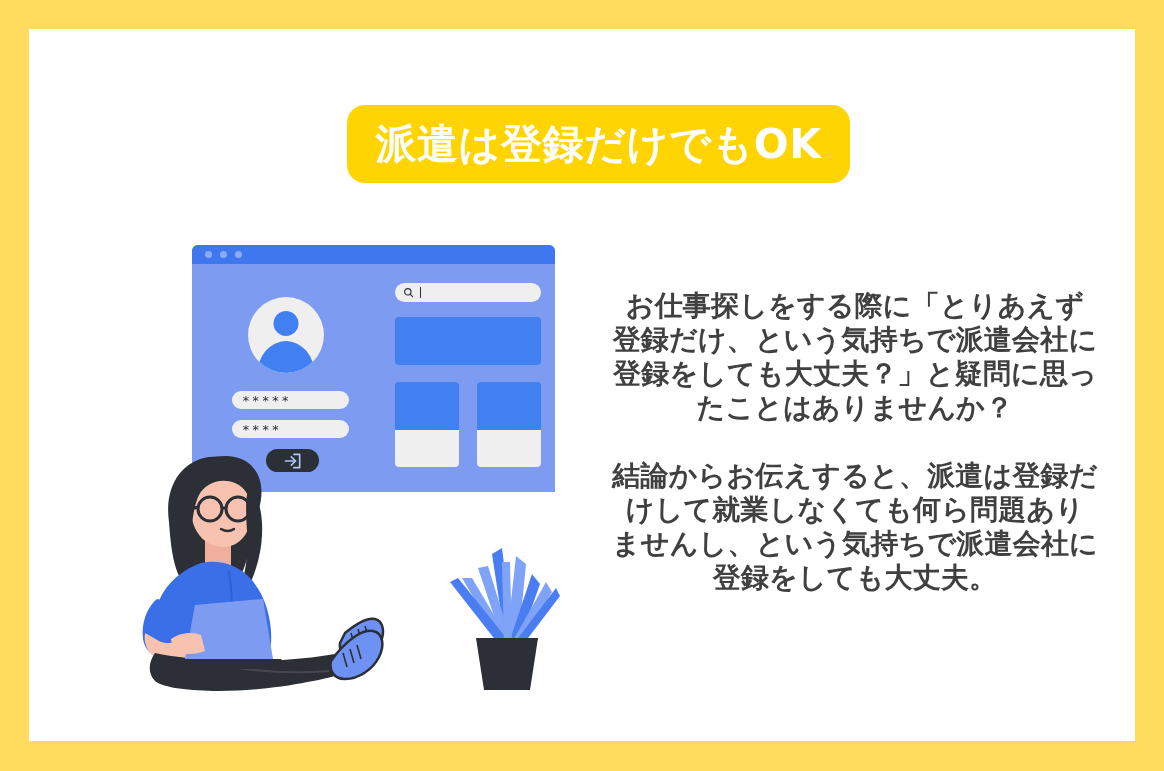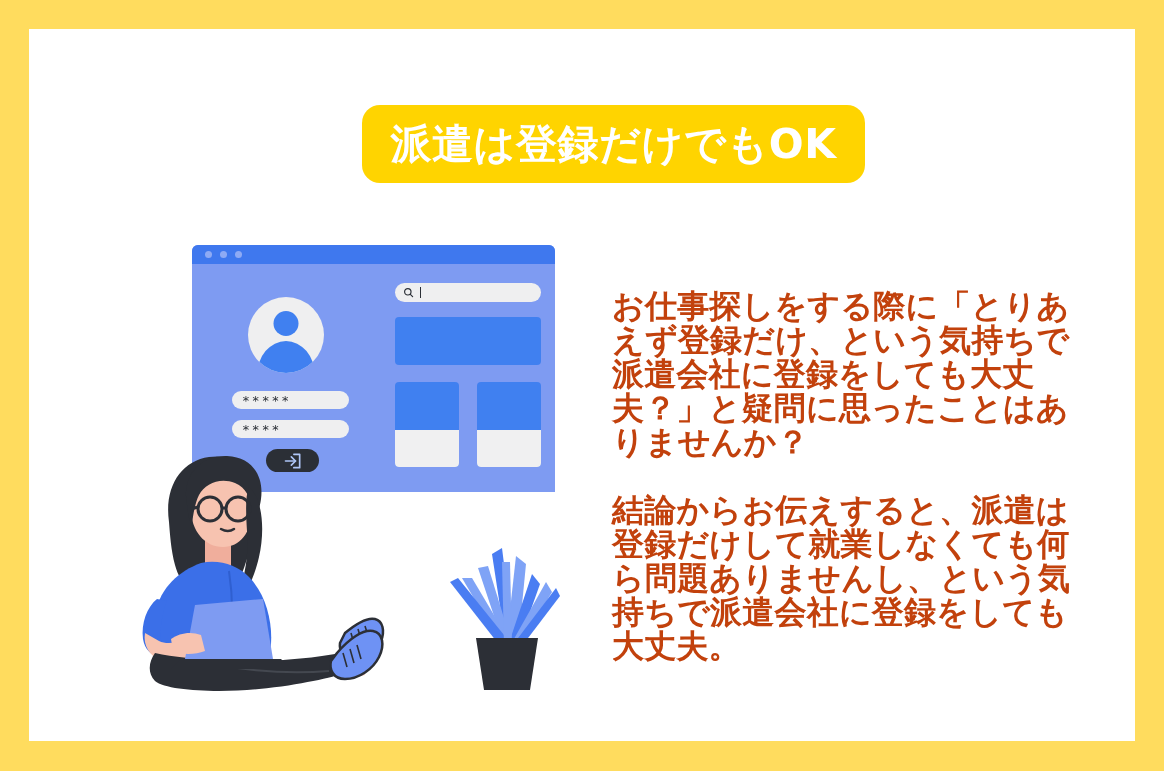--- a/index.html
+++ b/index.html
@@ -25,21 +25,21 @@
     left: 29px;
     top: 29px;
     width: 1106px;
     height: 712px;
     background: #ffffff;
   }
 
   
   .title-badge {
     position: absolute;
-    left: 333px;
+    left: 318px;
     top: 76px;
     width: 503px;
     height: 78px;
     background: #FFD400;
     border-radius: 18px;
     display: flex;
     align-items: center;
     justify-content: center;
   }
   .title-badge-text {
@@ -197,25 +197,26 @@
 
   
   .copy {
     position: absolute;
     left: 583px;
     top: 260px;
     width: 486px;
   }
   .copy p {
     margin: 0;
-    color: #c2410c;
-    font-size: 32px;
+    color: #404040;
+    font-size: 28px;
     font-weight: bold;
     line-height: 34px;
     letter-spacing: 0.2px;
+    text-align: center;
   }
   .copy p + p { margin-top: 34px; }
 
   
   .person { position: absolute; left: 80px; top: 418px; width: 290px; height: 250px; }
   .plant  { position: absolute; left: 415px; top: 505px; width: 125px; height: 160px; }
 </style>
 </head>
 <body>
 

